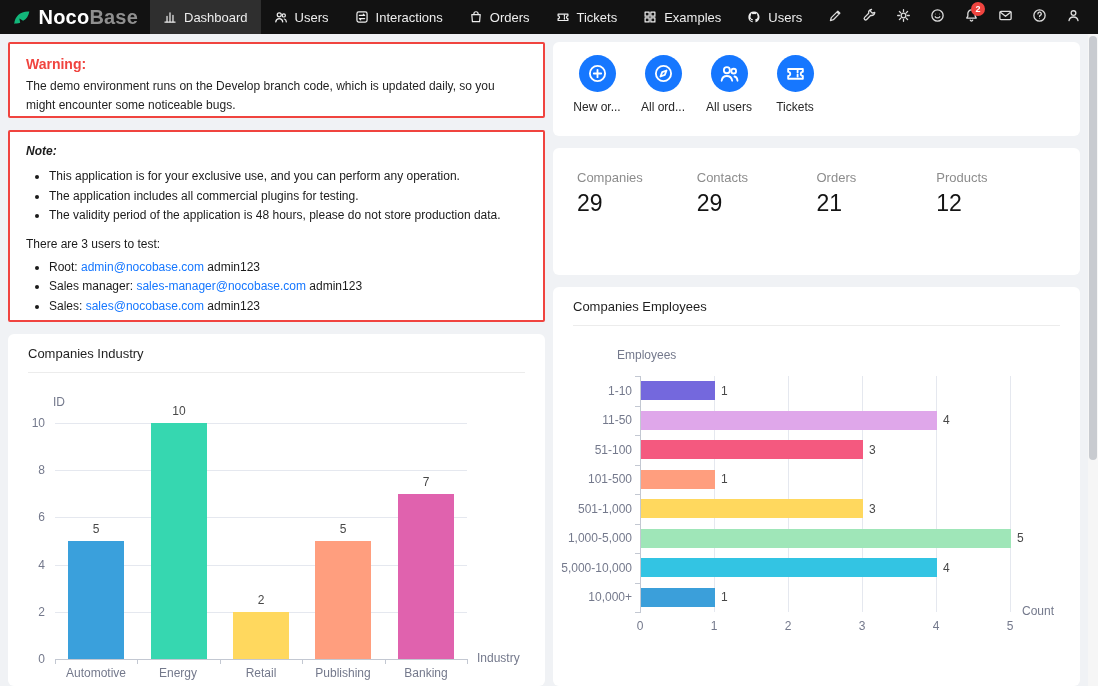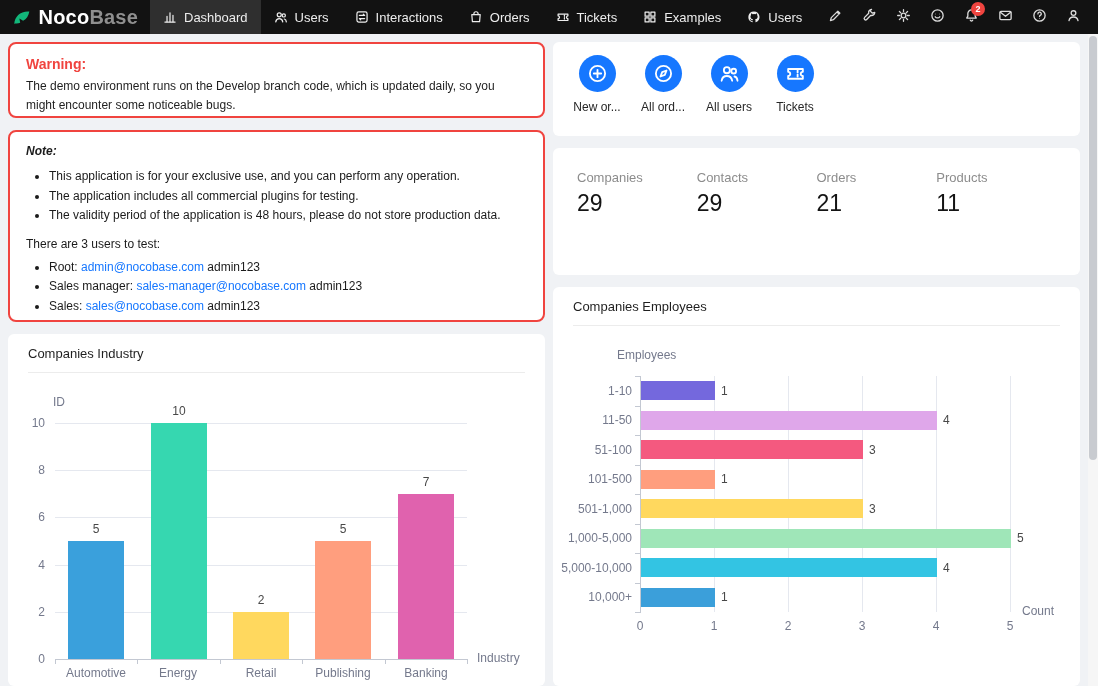--- a/index.html
+++ b/index.html
@@ -18,21 +18,21 @@
   .icon-btn{width:34px;height:34px;display:flex;align-items:center;justify-content:center;position:relative;color:#dcdcdc;cursor:pointer}
   .icon-btn svg{width:15px;height:15px}
   .badge{position:absolute;top:2px;right:3px;background:var(--alert-red,#f0443f);color:#fff;font-size:9px;min-width:14px;height:14px;border-radius:8px;display:flex;align-items:center;justify-content:center;padding:0 3px;font-weight:700}
   .icn{fill:none;stroke:currentColor;stroke-width:1.4;stroke-linecap:round;stroke-linejoin:round}
   
   .content{display:flex;gap:8px;padding:8px 18px 0 8px;height:652px;align-items:stretch}
   .col-left{width:537px;flex:none;display:flex;flex-direction:column;gap:12px}
   .col-right{flex:1;display:flex;flex-direction:column;gap:12px;min-width:0}
   .card{background:#fff;border-radius:6px}
   
-  .alert-card{border:2px solid var(--alert-red,#f0443f);border-radius:8px;padding:12px 16px;color:#1b1b1b}
+  .alert-card{border:2px solid var(--alert-red,#f0443f);border-radius:2px;padding:12px 16px;color:#1b1b1b}
   .warning-card{height:76px}
   .warn-title{color:var(--alert-red,#f0443f);font-weight:700;font-size:14px;margin-bottom:5px}
   .warn-body{font-size:12px;line-height:1.55;color:#1f1f1f;max-width:505px}
   .note-card{height:192px;font-size:12px}
   .note-title{font-weight:700;font-style:italic;margin-bottom:10px}
   .note-card ul{list-style:disc;padding-left:23px;margin:8px 0 0}
   .note-card li{margin:3.5px 0;line-height:1.35}
   .users-intro{margin:13px 0 0}
   .mail-link{color:var(--accent-blue,#1677ff);text-decoration:none;cursor:pointer}
   
@@ -312,21 +312,21 @@
         <div class="stat">
           <div class="stat-label">Contacts</div>
           <div class="stat-value">29</div>
         </div>
         <div class="stat">
           <div class="stat-label">Orders</div>
           <div class="stat-value">21</div>
         </div>
         <div class="stat">
           <div class="stat-label">Products</div>
-          <div class="stat-value">11</div>
+          <div class="stat-value">12</div>
         </div>
       </section>
     <section class="card chart-card">
       <div class="chart-header">
         <span>Companies Employees</span>
       </div>
       <div class="chart-body" id="hchart">
           <div class="axis-name" style="left:64px;top:22px">Employees</div>
           <div class="xtick" style="left:72px;top:293px;width:30px">0</div>
           <div class="gridline-v" style="left:161px;top:50px;height:236px"></div>

